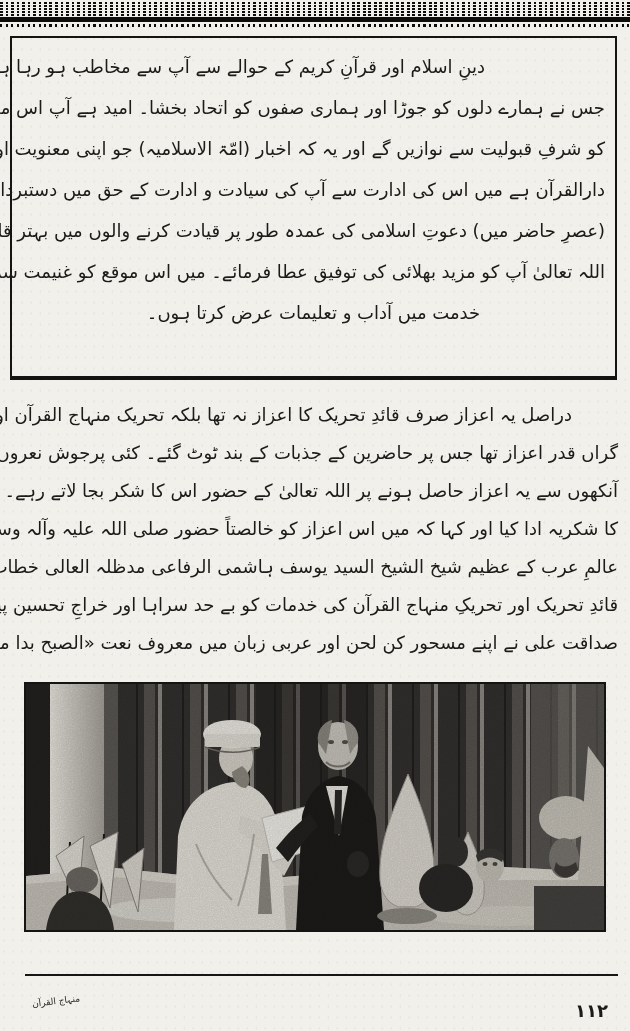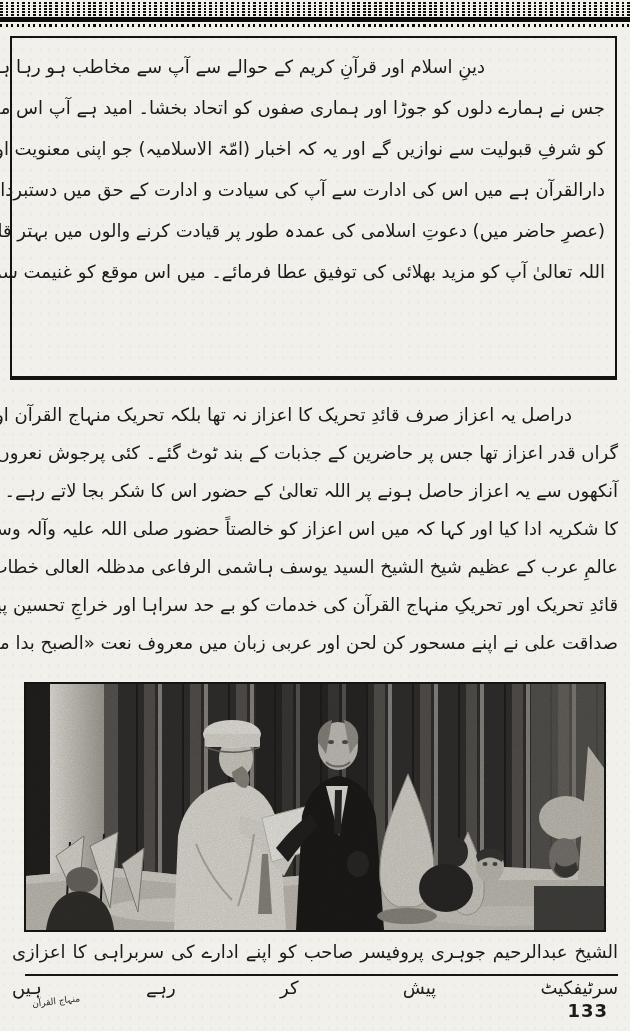--- a/index.html
+++ b/index.html
@@ -78,20 +78,21 @@
     <div class="band-dots"></div>
   </div>
 
   <div class="letter-box">
     <div class="uline letter-open">دینِ اسلام اور قرآنِ کریم کے حوالے سے آپ سے مخاطب ہو رہا ہوں</div>
     <div class="uline just">جس نے ہمارے دلوں کو جوڑا اور ہماری صفوں کو اتحاد بخشا۔ امید ہے آپ اس مختصر سی ٹوٹی پھوٹی تحریر</div>
     <div class="uline just">کو شرفِ قبولیت سے نوازیں گے اور یہ کہ اخبار (امّۃ الاسلامیہ) جو اپنی معنویت اور زبانِ حال کے اعتبار سے</div>
     <div class="uline just">دارالقرآن ہے میں اس کی ادارت سے آپ کی سیادت و ادارت کے حق میں دستبردار ہوتا ہوں۔ آپ</div>
     <div class="uline just">(عصرِ حاضر میں) دعوتِ اسلامی کی عمدہ طور پر قیادت کرنے والوں میں بہتر قائد و رائد دعوتِ اسلامی ہیں۔</div>
     <div class="uline just">اللہ تعالیٰ آپ کو مزید بھلائی کی توفیق عطا فرمائے۔ میں اس موقع کو غنیمت سمجھتے ہوئے آپ کی</div>
+    <div class="uline letter-close">خدمت میں آداب و تعلیمات عرض کرتا ہوں۔</div>
   </div>
 
   <div class="article">
     <div class="uline just par-indent">دراصل یہ اعزاز صرف قائدِ تحریک کا اعزاز نہ تھا بلکہ تحریک منہاج القرآن اور پاکستان کے لئے بھی ایک</div>
     <div class="uline just">گراں قدر اعزاز تھا جس پر حاضرین کے جذبات کے بند ٹوٹ گئے۔ کئی پرجوش نعروں کی شکل میں اور کئی اشکبار</div>
     <div class="uline just">آنکھوں سے یہ اعزاز حاصل ہونے پر اللہ تعالیٰ کے حضور اس کا شکر بجا لاتے رہے۔ قائدِ تحریک نے معزز مہمان</div>
     <div class="uline just">کا شکریہ ادا کیا اور کہا کہ میں اس اعزاز کو خالصتاً حضور صلی اللہ علیہ وآلہ وسلم کے نعلینِ پاک کا تصدق سمجھتا ہوں۔ اس کے بعد</div>
     <div class="uline just">عالمِ عرب کے عظیم شیخ الشیخ السید یوسف ہاشمی الرفاعی مدظلہ العالی خطاب کے لئے تشریف لائے۔ آپ نے</div>
     <div class="uline just">قائدِ تحریک اور تحریکِ منہاج القرآن کی خدمات کو بے حد سراہا اور خراجِ تحسین پیش کیا۔ آپ کے بعد محترم قاری</div>
     <div class="uline just">صداقت علی نے اپنے مسحور کن لحن اور عربی زبان میں معروف نعت «الصبح بدا من طلعتہ» پڑھی۔ حاضرین پر</div>
@@ -196,19 +197,18 @@
         <ellipse cx="540" cy="134" rx="27" ry="22" fill="#cac6bd"></ellipse>
         <ellipse cx="538" cy="174" rx="15" ry="20" fill="#7d7974"></ellipse>
         <path d="M528,186 C534,196 546,196 552,186 L550,178 C542,184 534,184 530,178 Z" fill="#3f3d39"></path>
         <rect x="508" y="202" width="70" height="44" fill="#454340"></rect>
       </g>
 
       <rect x="0" y="0" width="578" height="246" filter="url(#grain)" opacity="0.16"></rect>
     </svg>
   </div>
 
-  <div class="caption">الشیخ عبدالرحیم جوہری پروفیسر صاحب کو اپنے ادارے کی سربراہی کا اعزازی سرٹیفکیٹ پیش کر رہے ہیں</div>
   <div class="caption-rule"></div>
 
   <div class="footer-mark">منہاج القرآن</div>
-  <div class="page-number">133</div>
+  <div class="page-number">١١٢</div>
 
 </div>
 
 </body></html>

